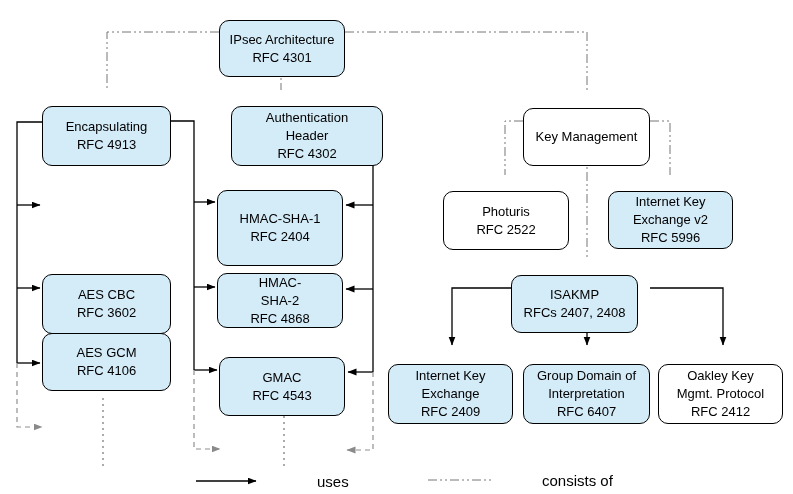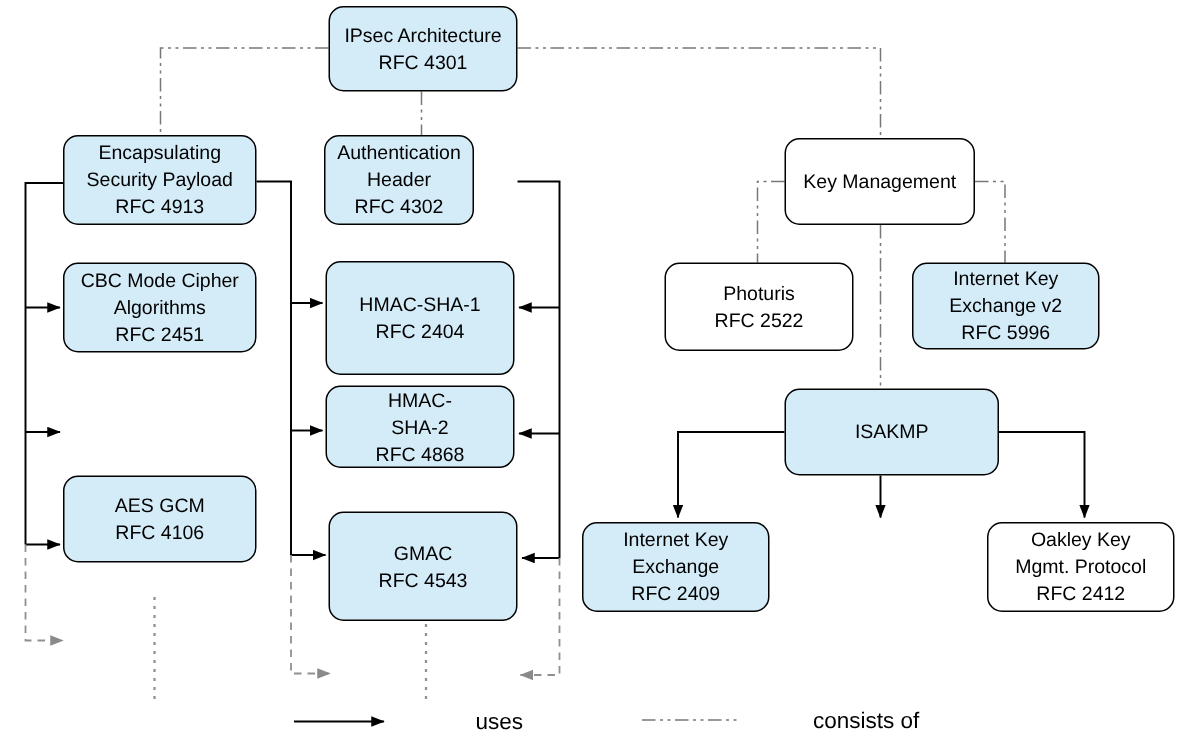--- a/index.html
+++ b/index.html
@@ -5,21 +5,21 @@
   html,body{margin:0;padding:0;background:#fff;}
   .canvas{position:relative;width:793px;height:494px;background:#fff;overflow:hidden;
           font-family:"Liberation Sans", sans-serif;}
   .connectors{position:absolute;left:0;top:0;width:793px;height:494px;}
   .solid{fill:none;stroke:#000;stroke-width:1.3;}
   .dashdot{fill:none;stroke:#777;stroke-width:1;stroke-dasharray:9 3 2 3 2 3;}
   .dashed{fill:none;stroke:#909090;stroke-width:1.2;stroke-dasharray:5 4;}
   .dotted{fill:none;stroke:#909090;stroke-width:1.5;stroke-dasharray:2 4;}
   .node{position:absolute;box-sizing:border-box;border:1.4px solid #000;border-radius:10px;
         display:flex;flex-direction:column;align-items:center;justify-content:center;
-        text-align:center;font-size:13px;line-height:18px;color:#000;}
+        text-align:center;font-size:13px;line-height:18px;color:#000;margin-top:16px;}
   .blue{background:#D4EBF8;}
   .white{background:#fff;}
   .legend-label{position:absolute;font-size:15px;color:#000;white-space:nowrap;margin-left:40px;}
 </style>
 </head>
 <body>
 
 <div class="canvas">
 
   <svg class="connectors" viewBox="0 0 793 494" xmlns="http://www.w3.org/2000/svg">
@@ -68,83 +68,87 @@
     <polyline class="dashdot" points="428,480 491,480"></polyline>
   </svg>
 
   <div class="node blue" style="left:219px;top:4px;width:126px;height:57px">
     <div>IPsec Architecture</div>
     <div>RFC 4301</div>
   </div>
 
   <div class="node blue" style="left:42px;top:90px;width:129px;height:60px">
     <div>Encapsulating</div>
-    <div>Security Payload</div>
     <div>RFC 4913</div>
   </div>
 
-  <div class="node blue" style="left:216px;top:90px;width:100px;height:60px">
+  <div class="node blue" style="left:231px;top:90px;width:152px;height:60px">
     <div>Authentication</div>
     <div>Header</div>
     <div>RFC 4302</div>
   </div>
 
   <div class="node white" style="left:523px;top:92px;width:127px;height:58px">
     <div>Key Management</div>
   </div>
 
-  <div class="node blue" style="left:42px;top:175px;width:129px;height:60px">
-    <div>CBC Mode Cipher</div>
-    <div>Algorithms</div>
-    <div>RFC 2451</div>
-  </div>
 
   <div class="node blue" style="left:217px;top:174px;width:126px;height:76px">
     <div>HMAC-SHA-1</div>
     <div>RFC 2404</div>
   </div>
 
   <div class="node white" style="left:443px;top:175px;width:126px;height:59px">
     <div>Photuris</div>
     <div>RFC 2522</div>
   </div>
 
   <div class="node blue" style="left:608px;top:175px;width:125px;height:58px">
     <div>Internet Key</div>
     <div>Exchange v2</div>
     <div>RFC 5996</div>
   </div>
 
+  <div class="node blue" style="left:42px;top:258px;width:129px;height:60px">
+    <div>AES CBC</div>
+    <div>RFC 3602</div>
+  </div>
 
   <div class="node blue" style="left:217px;top:257px;width:126px;height:55px">
     <div>HMAC-</div>
     <div>SHA-2</div>
     <div>RFC 4868</div>
   </div>
 
-  <div class="node blue" style="left:523px;top:259px;width:143px;height:58px">
+  <div class="node blue" style="left:511px;top:259px;width:127px;height:58px">
     <div>ISAKMP</div>
+    <div>RFCs 2407, 2408</div>
   </div>
 
   <div class="node blue" style="left:42px;top:317px;width:129px;height:58px">
     <div>AES GCM</div>
     <div>RFC 4106</div>
   </div>
 
-  <div class="node blue" style="left:219px;top:341px;width:126px;height:73px">
+  <div class="node blue" style="left:219px;top:341px;width:126px;height:59px">
     <div>GMAC</div>
     <div>RFC 4543</div>
   </div>
 
   <div class="node blue" style="left:388px;top:348px;width:125px;height:60px">
     <div>Internet Key</div>
     <div>Exchange</div>
     <div>RFC 2409</div>
   </div>
 
+  <div class="node blue" style="left:523px;top:348px;width:127px;height:60px">
+    <div>Group Domain of</div>
+    <div>Interpretation</div>
+    <div>RFC 6407</div>
+  </div>
 
   <div class="node white" style="left:658px;top:348px;width:125px;height:60px">
     <div>Oakley Key</div>
     <div>Mgmt. Protocol</div>
     <div>RFC 2412</div>
   </div>
 
   <span class="legend-label" style="left:277px;top:473px">uses</span>
   <span class="legend-label" style="left:502px;top:472px">consists of</span>
 

